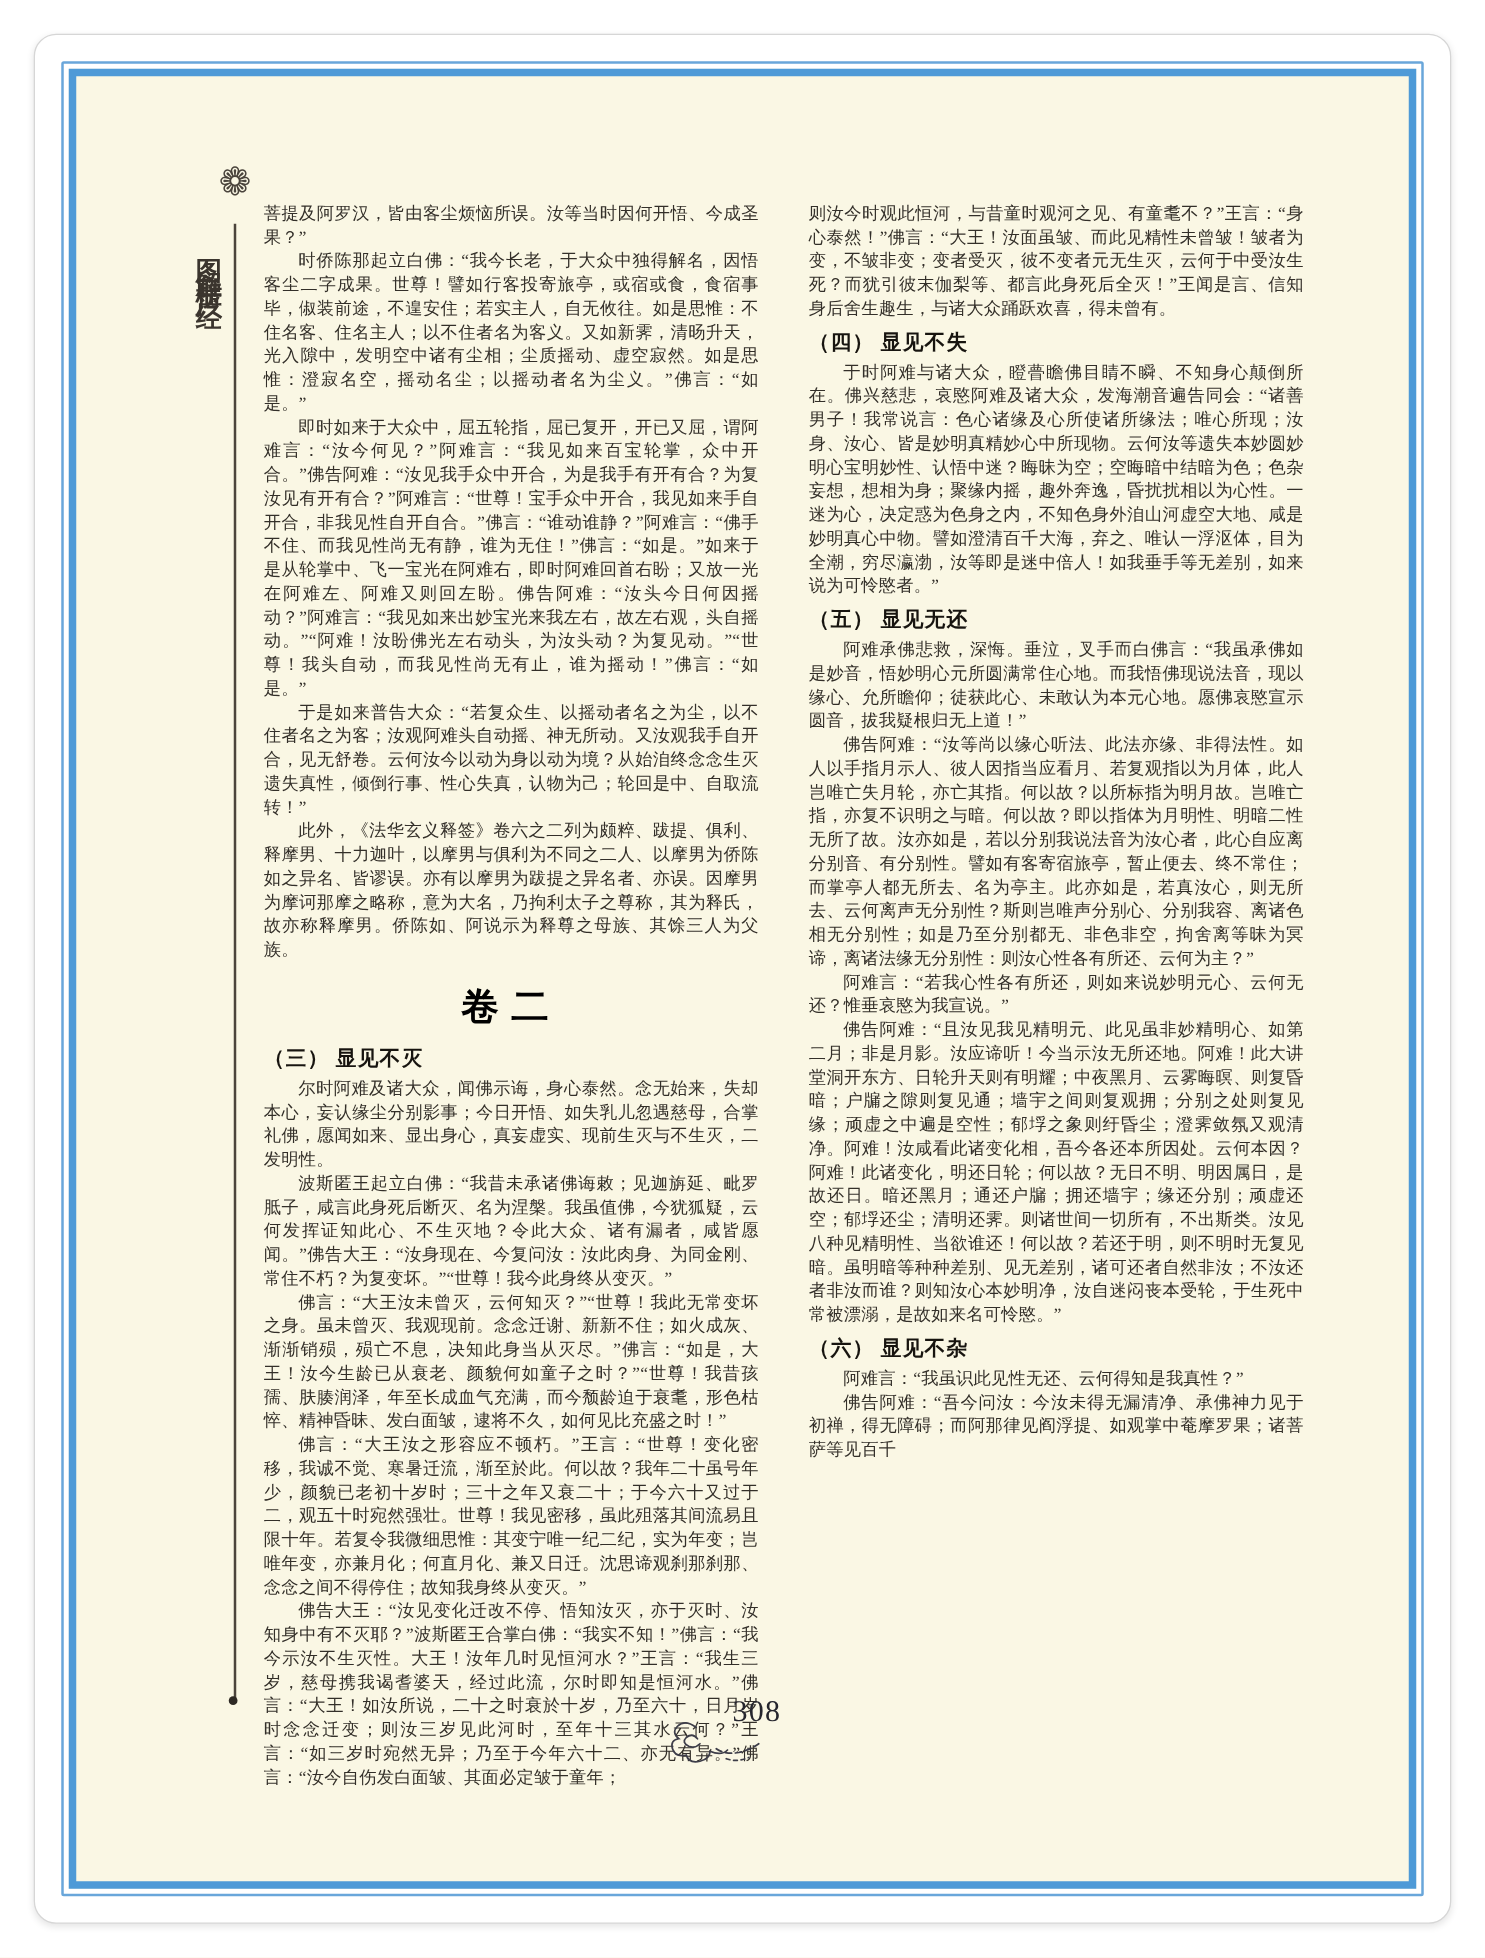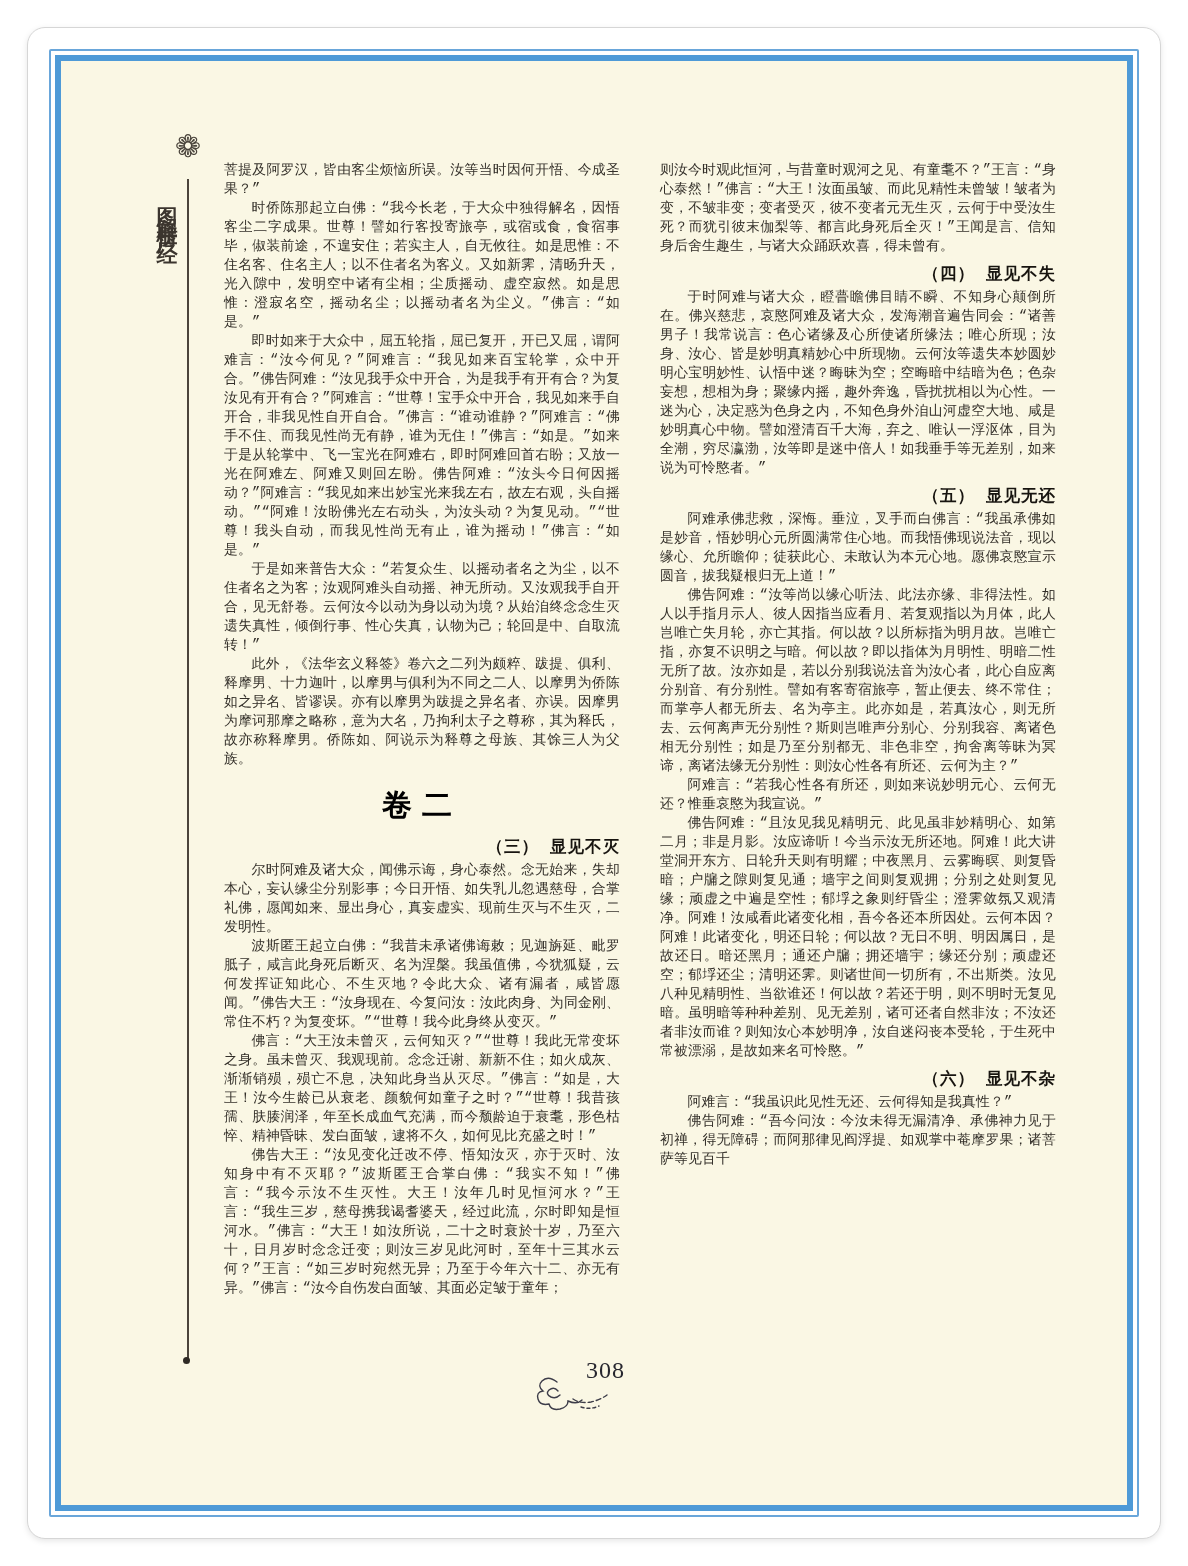--- a/index.html
+++ b/index.html
@@ -33,33 +33,32 @@
   .side-dot{
     position:absolute;left:122px;top:1296px;width:7px;height:7px;border-radius:50%;background:#2e2a24;
   }
   .side-title{
     position:absolute;left:92px;top:130px;height:340px;
     writing-mode:vertical-rl;text-orientation:upright;
     font-weight:700;font-size:21px;letter-spacing:9px;color:#3b352e;
     font-family:"Liberation Serif","DejaVu Serif",serif;
   }
   .columns{
-    position:absolute;left:163px;top:100px;width:832px;
-    display:flex;gap:40px;font-family:Liberation Mono, monospace;
+    position:absolute;left:150px;top:100px;width:832px;
+    display:flex;gap:40px;
   }
   .col{flex:1 1 0;min-width:0;}
   .para{
     font-size:13.8px;line-height:19px;text-align:justify;
     text-indent:2em;margin:0;letter-spacing:0.2px;
   }
   .para.noindent{text-indent:0;}
   .sec-heading{
     font-size:16.5px;font-weight:700;color:#17140f;margin:7px 0 3px 0;
     letter-spacing:1px;
-    text-align:right;
   }
   .chapter{
     font-size:30px;font-weight:700;color:#000000;text-align:center;
     letter-spacing:10px;margin:16px 0 10px 0;
   }
   .footer{
     position:absolute;left:470px;top:1296px;width:220px;height:64px;
   }
   .pagenum{
     position:absolute;left:55px;top:0;font-size:24px;color:#26262e;
@@ -85,20 +84,21 @@
             <div class="para noindent">菩提及阿罗汉，皆由客尘烦恼所误。汝等当时因何开悟、今成圣果？”</div>
             <div class="para">时侨陈那起立白佛：“我今长老，于大众中独得解名，因悟客尘二字成果。世尊！譬如行客投寄旅亭，或宿或食，食宿事毕，俶装前途，不遑安住；若实主人，自无攸往。如是思惟：不住名客、住名主人；以不住者名为客义。又如新霁，清旸升天，光入隙中，发明空中诸有尘相；尘质摇动、虚空寂然。如是思惟：澄寂名空，摇动名尘；以摇动者名为尘义。”佛言：“如是。”</div>
             <div class="para">即时如来于大众中，屈五轮指，屈已复开，开已又屈，谓阿难言：“汝今何见？”阿难言：“我见如来百宝轮掌，众中开合。”佛告阿难：“汝见我手众中开合，为是我手有开有合？为复汝见有开有合？”阿难言：“世尊！宝手众中开合，我见如来手自开合，非我见性自开自合。”佛言：“谁动谁静？”阿难言：“佛手不住、而我见性尚无有静，谁为无住！”佛言：“如是。”如来于是从轮掌中、飞一宝光在阿难右，即时阿难回首右盼；又放一光在阿难左、阿难又则回左盼。佛告阿难：“汝头今日何因摇动？”阿难言：“我见如来出妙宝光来我左右，故左右观，头自摇动。”“阿难！汝盼佛光左右动头，为汝头动？为复见动。”“世尊！我头自动，而我见性尚无有止，谁为摇动！”佛言：“如是。”</div>
             <div class="para">于是如来普告大众：“若复众生、以摇动者名之为尘，以不住者名之为客；汝观阿难头自动摇、神无所动。又汝观我手自开合，见无舒卷。云何汝今以动为身以动为境？从始洎终念念生灭遗失真性，倾倒行事、性心失真，认物为己；轮回是中、自取流转！”</div>
             <div class="para">此外，《法华玄义释签》卷六之二列为颇粹、跋提、俱利、释摩男、十力迦叶，以摩男与俱利为不同之二人、以摩男为侨陈如之异名、皆谬误。亦有以摩男为跋提之异名者、亦误。因摩男为摩诃那摩之略称，意为大名，乃拘利太子之尊称，其为释氏，故亦称释摩男。侨陈如、阿说示为释尊之母族、其馀三人为父族。</div>
             <div class="chapter">卷二</div>
             <div class="sec-heading">（三） 显见不灭</div>
             <div class="para">尔时阿难及诸大众，闻佛示诲，身心泰然。念无始来，失却本心，妄认缘尘分别影事；今日开悟、如失乳儿忽遇慈母，合掌礼佛，愿闻如来、显出身心，真妄虚实、现前生灭与不生灭，二发明性。</div>
             <div class="para">波斯匿王起立白佛：“我昔未承诸佛诲敕；见迦旃延、毗罗胝子，咸言此身死后断灭、名为涅槃。我虽值佛，今犹狐疑，云何发挥证知此心、不生灭地？令此大众、诸有漏者，咸皆愿闻。”佛告大王：“汝身现在、今复问汝：汝此肉身、为同金刚、常住不朽？为复变坏。”“世尊！我今此身终从变灭。”</div>
             <div class="para">佛言：“大王汝未曾灭，云何知灭？”“世尊！我此无常变坏之身。虽未曾灭、我观现前。念念迁谢、新新不住；如火成灰、渐渐销殒，殒亡不息，决知此身当从灭尽。”佛言：“如是，大王！汝今生龄已从衰老、颜貌何如童子之时？”“世尊！我昔孩孺、肤腠润泽，年至长成血气充满，而今颓龄迫于衰耄，形色枯悴、精神昏昧、发白面皱，逮将不久，如何见比充盛之时！”</div>
+            <div class="para">佛言：“大王汝之形容应不顿朽。”王言：“世尊！变化密移，我诚不觉、寒暑迁流，渐至於此。何以故？我年二十虽号年少，颜貌已老初十岁时；三十之年又衰二十；于今六十又过于二，观五十时宛然强壮。世尊！我见密移，虽此殂落其间流易且限十年。若复令我微细思惟：其变宁唯一纪二纪，实为年变；岂唯年变，亦兼月化；何直月化、兼又日迁。沈思谛观刹那刹那、念念之间不得停住；故知我身终从变灭。”</div>
             <div class="para">佛告大王：“汝见变化迁改不停、悟知汝灭，亦于灭时、汝知身中有不灭耶？”波斯匿王合掌白佛：“我实不知！”佛言：“我今示汝不生灭性。大王！汝年几时见恒河水？”王言：“我生三岁，慈母携我谒耆婆天，经过此流，尔时即知是恒河水。”佛言：“大王！如汝所说，二十之时衰於十岁，乃至六十，日月岁时念念迁变；则汝三岁见此河时，至年十三其水云何？”王言：“如三岁时宛然无异；乃至于今年六十二、亦无有异。”佛言：“汝今自伤发白面皱、其面必定皱于童年；</div>
           </div>
         <div class="col" id="col-right">
             <div class="para noindent">则汝今时观此恒河，与昔童时观河之见、有童耄不？”王言：“身心泰然！”佛言：“大王！汝面虽皱、而此见精性未曾皱！皱者为变，不皱非变；变者受灭，彼不变者元无生灭，云何于中受汝生死？而犹引彼末伽梨等、都言此身死后全灭！”王闻是言、信知身后舍生趣生，与诸大众踊跃欢喜，得未曾有。</div>
             <div class="sec-heading">（四） 显见不失</div>
             <div class="para">于时阿难与诸大众，瞪瞢瞻佛目睛不瞬、不知身心颠倒所在。佛兴慈悲，哀愍阿难及诸大众，发海潮音遍告同会：“诸善男子！我常说言：色心诸缘及心所使诸所缘法；唯心所现；汝身、汝心、皆是妙明真精妙心中所现物。云何汝等遗失本妙圆妙明心宝明妙性、认悟中迷？晦昧为空；空晦暗中结暗为色；色杂妄想，想相为身；聚缘内摇，趣外奔逸，昏扰扰相以为心性。一迷为心，决定惑为色身之内，不知色身外洎山河虚空大地、咸是妙明真心中物。譬如澄清百千大海，弃之、唯认一浮沤体，目为全潮，穷尽瀛渤，汝等即是迷中倍人！如我垂手等无差别，如来说为可怜愍者。”</div>
             <div class="sec-heading">（五） 显见无还</div>
             <div class="para">阿难承佛悲救，深悔。垂泣，叉手而白佛言：“我虽承佛如是妙音，悟妙明心元所圆满常住心地。而我悟佛现说法音，现以缘心、允所瞻仰；徒获此心、未敢认为本元心地。愿佛哀愍宣示圆音，拔我疑根归无上道！”</div>
             <div class="para">佛告阿难：“汝等尚以缘心听法、此法亦缘、非得法性。如人以手指月示人、彼人因指当应看月、若复观指以为月体，此人岂唯亡失月轮，亦亡其指。何以故？以所标指为明月故。岂唯亡指，亦复不识明之与暗。何以故？即以指体为月明性、明暗二性无所了故。汝亦如是，若以分别我说法音为汝心者，此心自应离分别音、有分别性。譬如有客寄宿旅亭，暂止便去、终不常住；而掌亭人都无所去、名为亭主。此亦如是，若真汝心，则无所去、云何离声无分别性？斯则岂唯声分别心、分别我容、离诸色相无分别性；如是乃至分别都无、非色非空，拘舍离等昧为冥谛，离诸法缘无分别性：则汝心性各有所还、云何为主？”</div>
             <div class="para">阿难言：“若我心性各有所还，则如来说妙明元心、云何无还？惟垂哀愍为我宣说。”</div>

